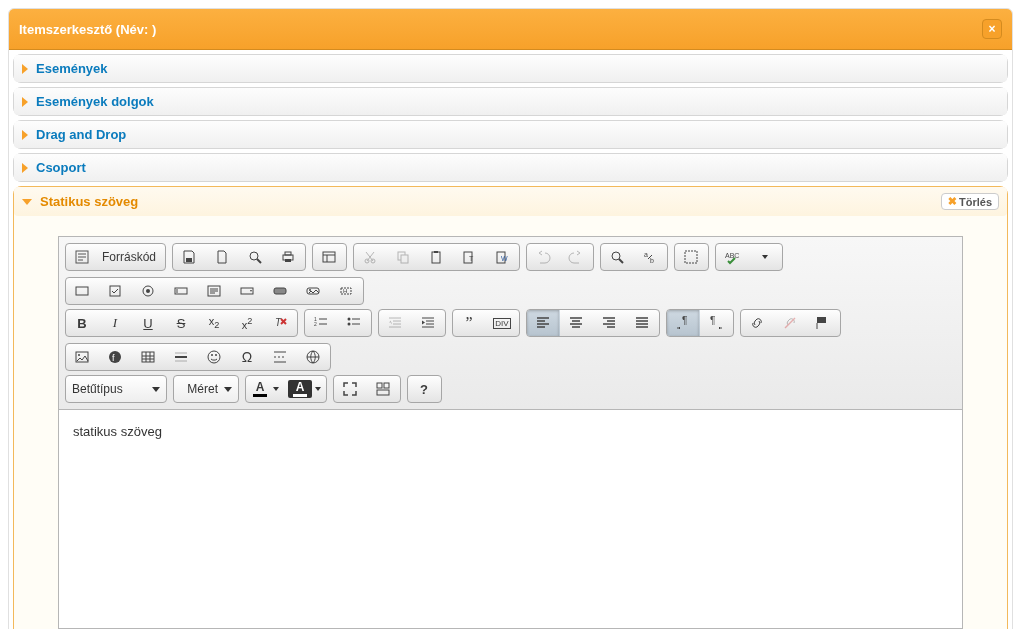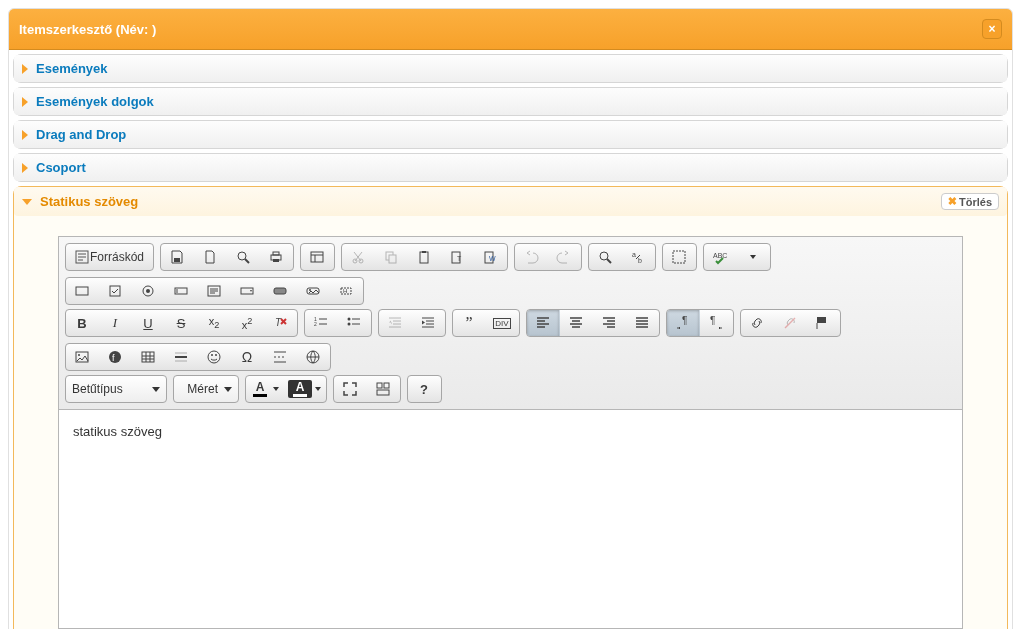--- a/index.html
+++ b/index.html
@@ -97,21 +97,21 @@
         <div class="cke">
           <div class="cke-top">
 
             <div class="tb-row">
               <div class="tb-group">
                 <span class="tb-btn textlbl">
                   <svg viewBox="0 0 16 16">
                       <rect x="2" y="2" width="12" height="12" fill="none" stroke="#555"></rect>
                       <path d="M4 5h8M4 8h8M4 11h5" stroke="#555"></path>
                     </svg>
-                  <span style="margin-left:0">Forráskód</span>
+                  <span style="margin-left:12px">Forráskód</span>
                 </span>
               </div>
               <div class="tb-group">
                 <span class="tb-btn">
                     <svg viewBox="0 0 16 16">
                       <path d="M3 2h8l2 2v10H3z" fill="none" stroke="#444"></path>
                       <rect x="5" y="9" width="6" height="4" fill="#444"></rect>
                     </svg>
                   </span>
                 <span class="tb-btn">

